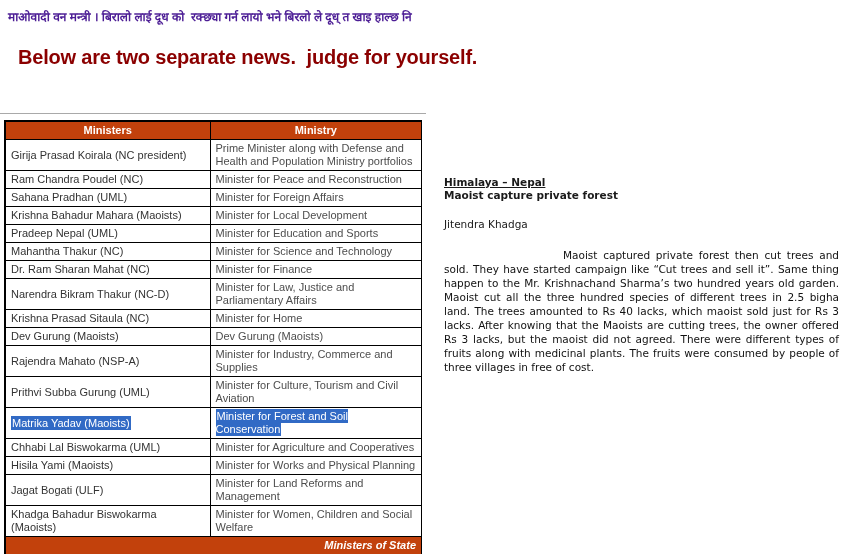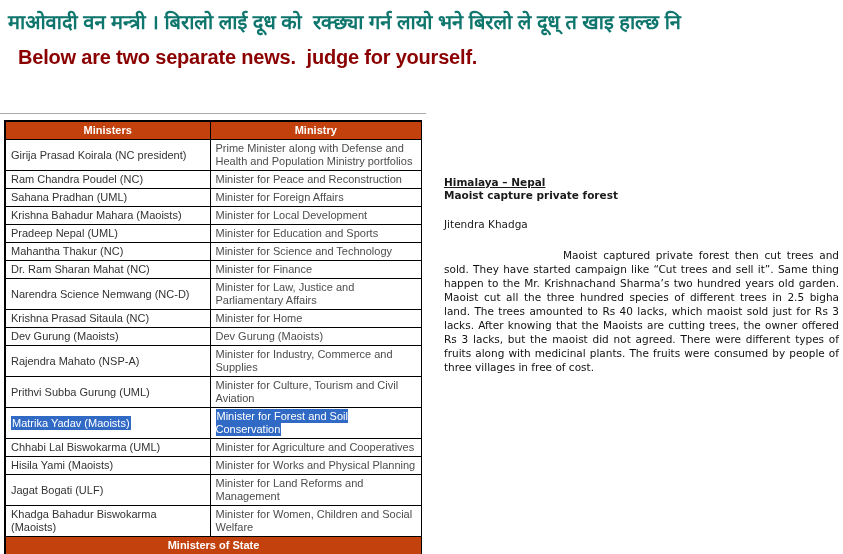--- a/index.html
+++ b/index.html
@@ -6,23 +6,23 @@
   html, body {
     width: 843px; height: 554px;
     background: #ffffff;
     overflow: hidden;
     font-family: "Liberation Sans", sans-serif;
     position: relative;
   }
   .nepali-line {
     position: absolute;
     left: 8px; top: 8px;
-    font-size: 20px;
-    font-weight: 700;
-    color: #0f766e;
+    font-size: 12px;
+    font-weight: 700;
+    color: #4c1d95;
     white-space: pre;
   }
   .headline {
     position: absolute;
     left: 18px; top: 46px;
     font-size: 20px;
     font-weight: 700;
     color: #8b0000;
     white-space: pre;
     letter-spacing: -0.2px;
@@ -72,22 +72,23 @@
     color: #4d4d4d;
   }
   tr.highlighted td.minister .sel,
   tr.highlighted td.ministry .sel {
     background: #316ac5;
     color: #ffffff;
     padding: 1px 1px;
   }
   tr.highlighted td.minister { color: #ffffff; }
   table.ministers th.section-footer {
-    text-align: center;
+    text-align: right;
     height: 16px;
+    font-style: italic;
   }
   .article {
     position: absolute;
     left: 444px; top: 176px;
     width: 395px;
     font-family: "DejaVu Sans", sans-serif;
     font-size: 10.5px;
     color: #1a1a1a;
     line-height: 13px;
   }
@@ -154,21 +155,21 @@
         </tr>
         <tr>
           <td class="minister">Mahantha Thakur (NC)</td>
           <td class="ministry">Minister for Science and Technology</td>
         </tr>
         <tr>
           <td class="minister">Dr. Ram Sharan Mahat (NC)</td>
           <td class="ministry">Minister for Finance</td>
         </tr>
         <tr>
-          <td class="minister">Narendra Science Nemwang (NC-D)</td>
+          <td class="minister">Narendra Bikram Thakur (NC-D)</td>
           <td class="ministry">Minister for Law, Justice and Parliamentary Affairs</td>
         </tr>
         <tr>
           <td class="minister">Krishna Prasad Sitaula (NC)</td>
           <td class="ministry">Minister for Home</td>
         </tr>
         <tr>
           <td class="minister">Dev Gurung (Maoists)</td>
           <td class="ministry">Dev Gurung (Maoists)</td>
         </tr>

